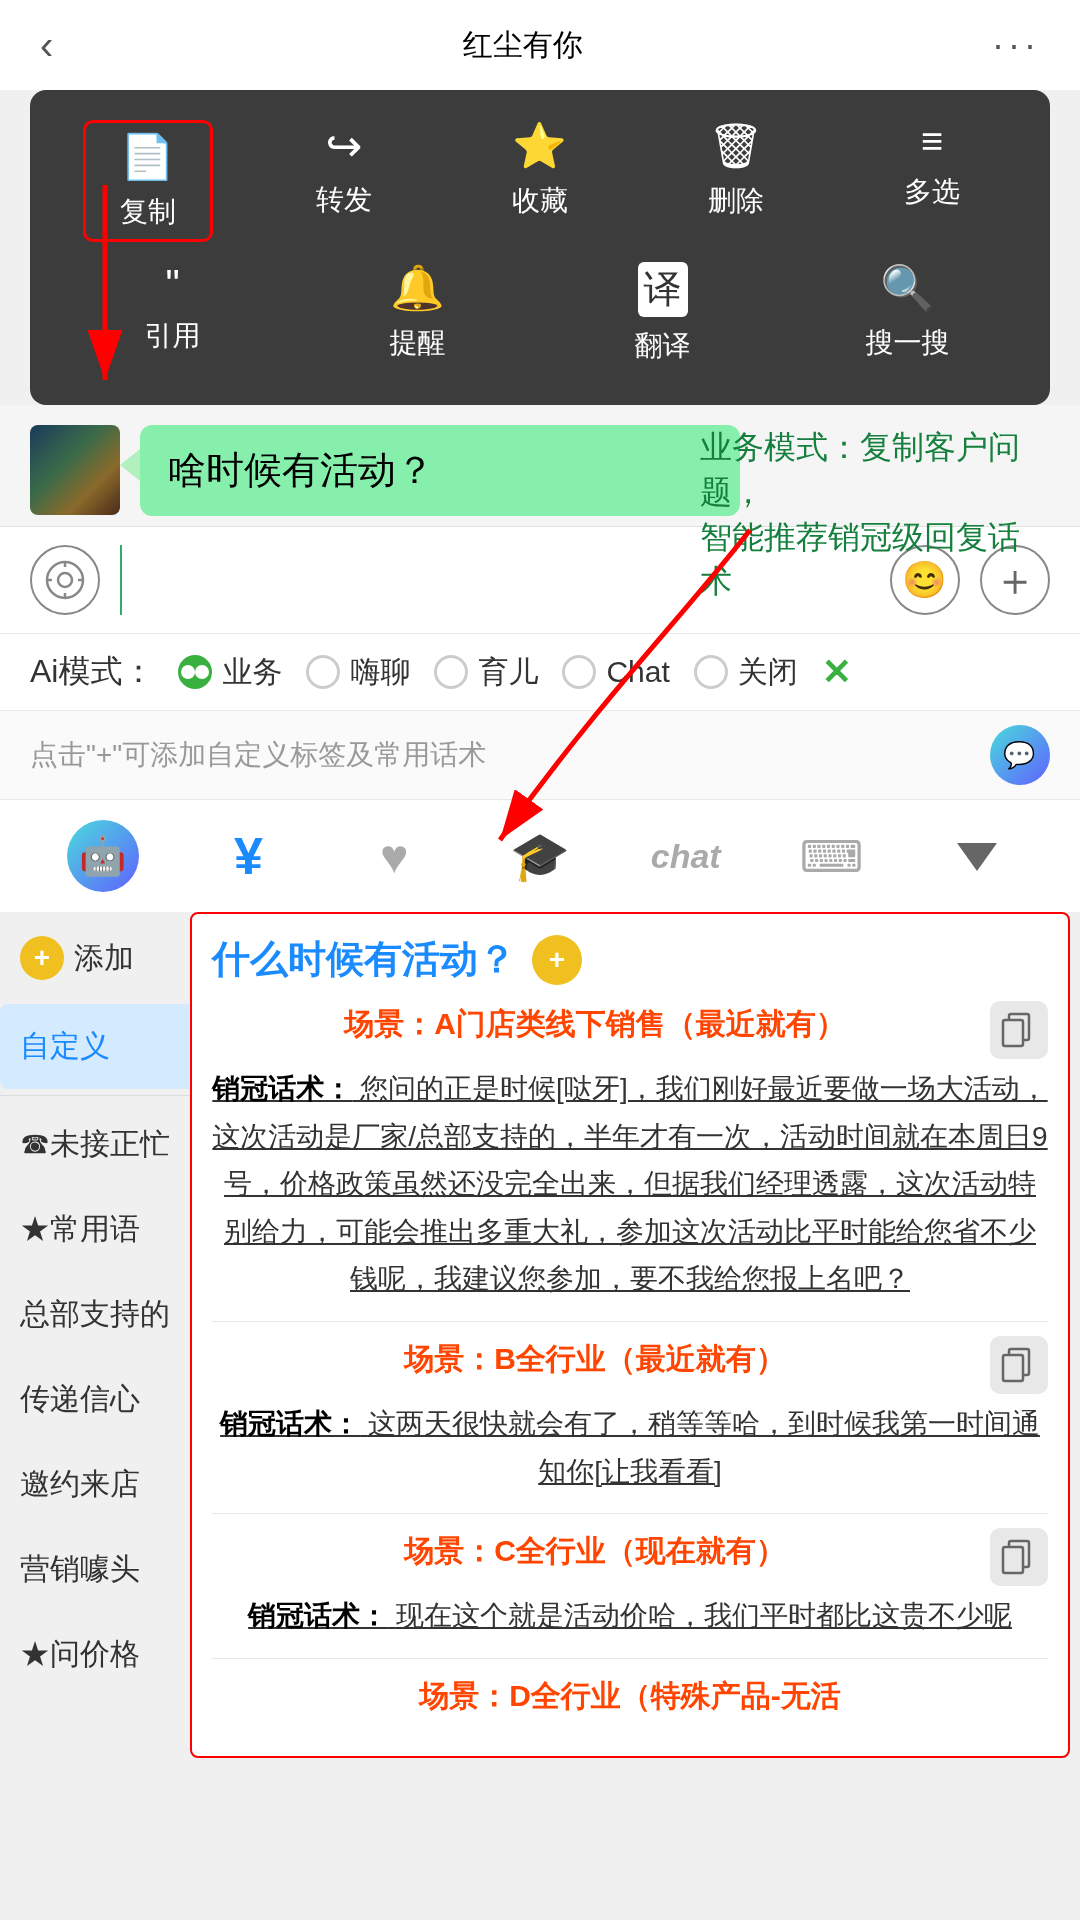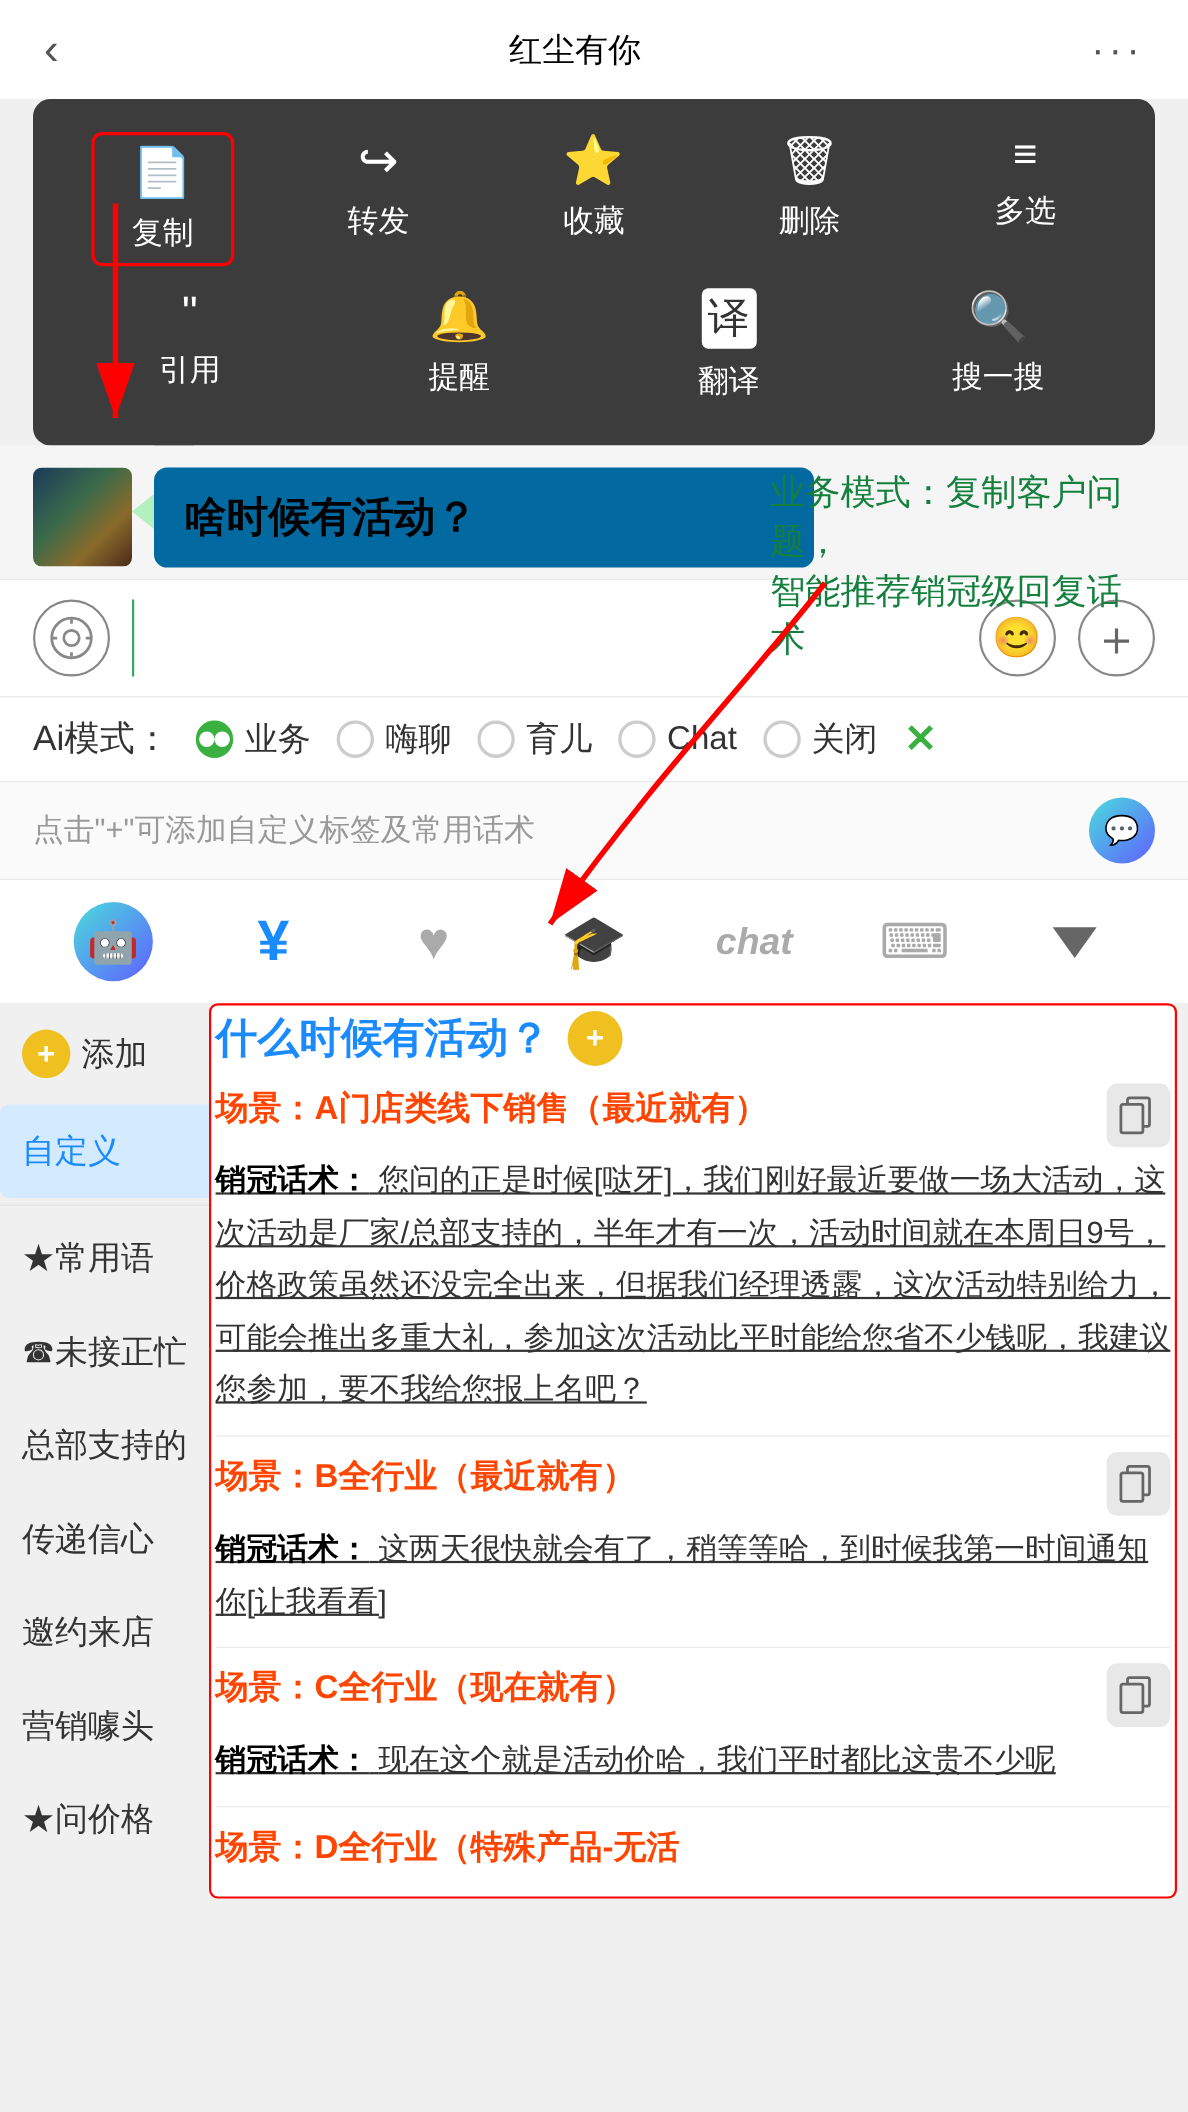--- a/index.html
+++ b/index.html
@@ -93,25 +93,25 @@
       display: flex;
       align-items: center;
       justify-content: center;
     }
     .chat-avatar-img {
       width: 100%;
       height: 100%;
       background: linear-gradient(135deg, #1a3a5a 0%, #3a6a4a 40%, #8a6a2a 70%, #4a2a1a 100%);
     }
     .chat-bubble {
-      background: #0369a1;
+      background: #86efac;
       border-radius: 12px;
       padding: 20px 28px;
       font-size: 38px;
-      font-weight: 700;
+      font-weight: 400;
       color: #000;
       position: relative;
       max-width: 600px;
     }
     .chat-bubble::before {
       content: '';
       position: absolute;
       left: -20px;
       top: 24px;
       border-width: 16px 20px 16px 0;
@@ -348,22 +348,23 @@
       margin: 6px 0;
     }
 
     
     .content-panel {
       flex: 1;
       background: #fff;
       border: 2.5px solid red;
       border-radius: 8px;
       margin: 0 10px 0 0;
-      padding: 4px;
+      padding: 20px;
       overflow-y: auto;
+      text-align: center;
     }
 
     .content-header {
       display: flex;
       align-items: center;
       gap: 16px;
       margin-bottom: 16px;
     }
     .content-title {
       font-size: 38px;
@@ -597,24 +598,24 @@
   <div class="sidebar">
     <div class="sidebar-add-btn">
       <div class="sidebar-add-circle">+</div>
       <span>添加</span>
     </div>
     <div class="sidebar-item active">
       <span>自定义</span>
     </div>
     <div class="sidebar-divider"></div>
     <div class="sidebar-item">
+      <span>☎未接正忙</span>
+    </div>
+    <div class="sidebar-item">
       <span>★常用语</span>
-    </div>
-    <div class="sidebar-item">
-      <span>☎未接正忙</span>
     </div>
     <div class="sidebar-item">
       <span>总部支持的</span>
     </div>
     <div class="sidebar-item">
       <span>传递信心</span>
     </div>
     <div class="sidebar-item">
       <span>邀约来店</span>
     </div>

